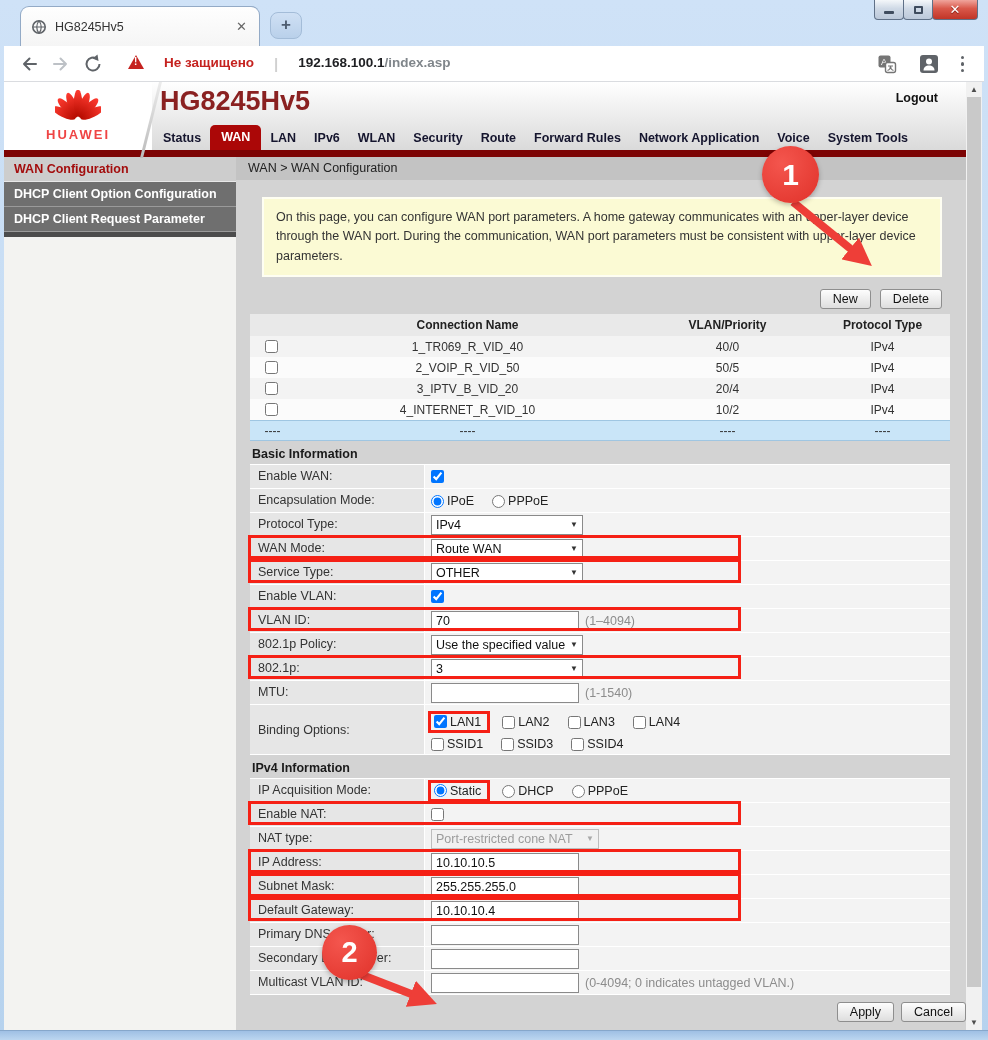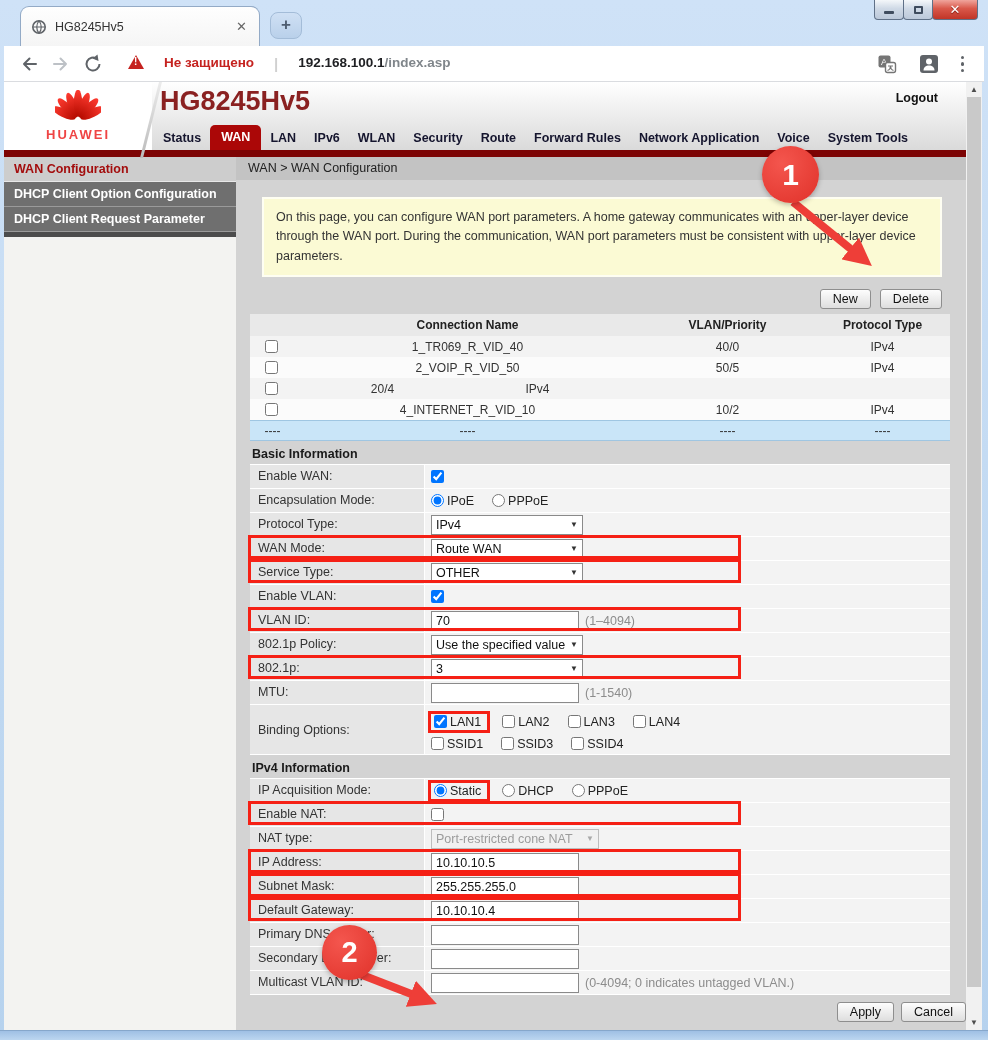--- a/index.html
+++ b/index.html
@@ -96,21 +96,21 @@
   .trow.selected { background:#c9e5f8; border-top:1px solid #9fc6e2; border-bottom:1px solid #9fc6e2; }
 
   .section-title { width:700px; margin-left:14px; font-weight:bold; color:#1a1a1a; padding:6px 0 3px 2px; border-bottom:1px solid #fff; }
   .form { width:700px; margin-left:14px; }
   .frow { display:flex; min-height:24px; border-bottom:1px solid #fff; position:relative; }
   .flabel { width:175px; flex:none; background:#e6e6e6; border-right:1px solid #fff; padding:4px 4px 0 8px; color:#333; }
   .fvalue { flex:1; background:#f3f3f3; display:flex; align-items:center; padding-left:6px; gap:4px; flex-wrap:wrap; }
   .frow.tall { height:50px; } .frow.tall .fvalue { align-content:center; }
   .bind-line { display:flex; align-items:center; width:100%; gap:4px; }
   input[type=checkbox], input[type=radio] { width:13px; height:13px; margin:0 3px 0 0; }
-  .cb-group { display:inline-flex; align-items:flex-start; margin-right:14px; font-size:12.5px; color:#222; }
+  .cb-group { display:inline-flex; align-items:flex-end; margin-right:14px; font-size:12.5px; color:#222; }
   .sel {
     display:inline-flex; align-items:center; justify-content:space-between; width:152px; height:20px;
     border:1px solid #8a8a8a; background:#fff; padding:0 4px; font-size:12.5px; color:#111;
   }
   .sel .caret { font-size:8px; color:#333; }
   .sel.disabled { background:#f1f1f1; color:#9c9c9c; border-color:#bdbdbd; width:168px; }
   .sel.disabled .caret { color:#aaa; }
   .tin { width:148px; height:20px; border:1px solid #8a8a8a; padding:0 4px; font-size:12.5px; font-family:inherit; color:#111; background:#fff; }
   .hint { color:#8c8c8c; font-size:12.5px; margin-left:2px; }
   .bottom-btns { display:flex; gap:7px; margin:7px 0 0 189px; padding-bottom:10px;justify-content:flex-end; }
@@ -280,20 +280,21 @@
                   <input type="checkbox" style="">
                 </div>
                 <div class="tc c1">2_VOIP_R_VID_50</div>
                 <div class="tc c2">50/5</div>
                 <div class="tc c3">IPv4</div>
               </div>
               <div class="trow odd">
                 <div class="tc c0">
                   <input type="checkbox" style="">
                 </div>
+                <div class="tc c1">3_IPTV_B_VID_20</div>
                 <div class="tc c2">20/4</div>
                 <div class="tc c3">IPv4</div>
               </div>
               <div class="trow even">
                 <div class="tc c0">
                   <input type="checkbox" style="">
                 </div>
                 <div class="tc c1">4_INTERNET_R_VID_10</div>
                 <div class="tc c2">10/2</div>
                 <div class="tc c3">IPv4</div>

